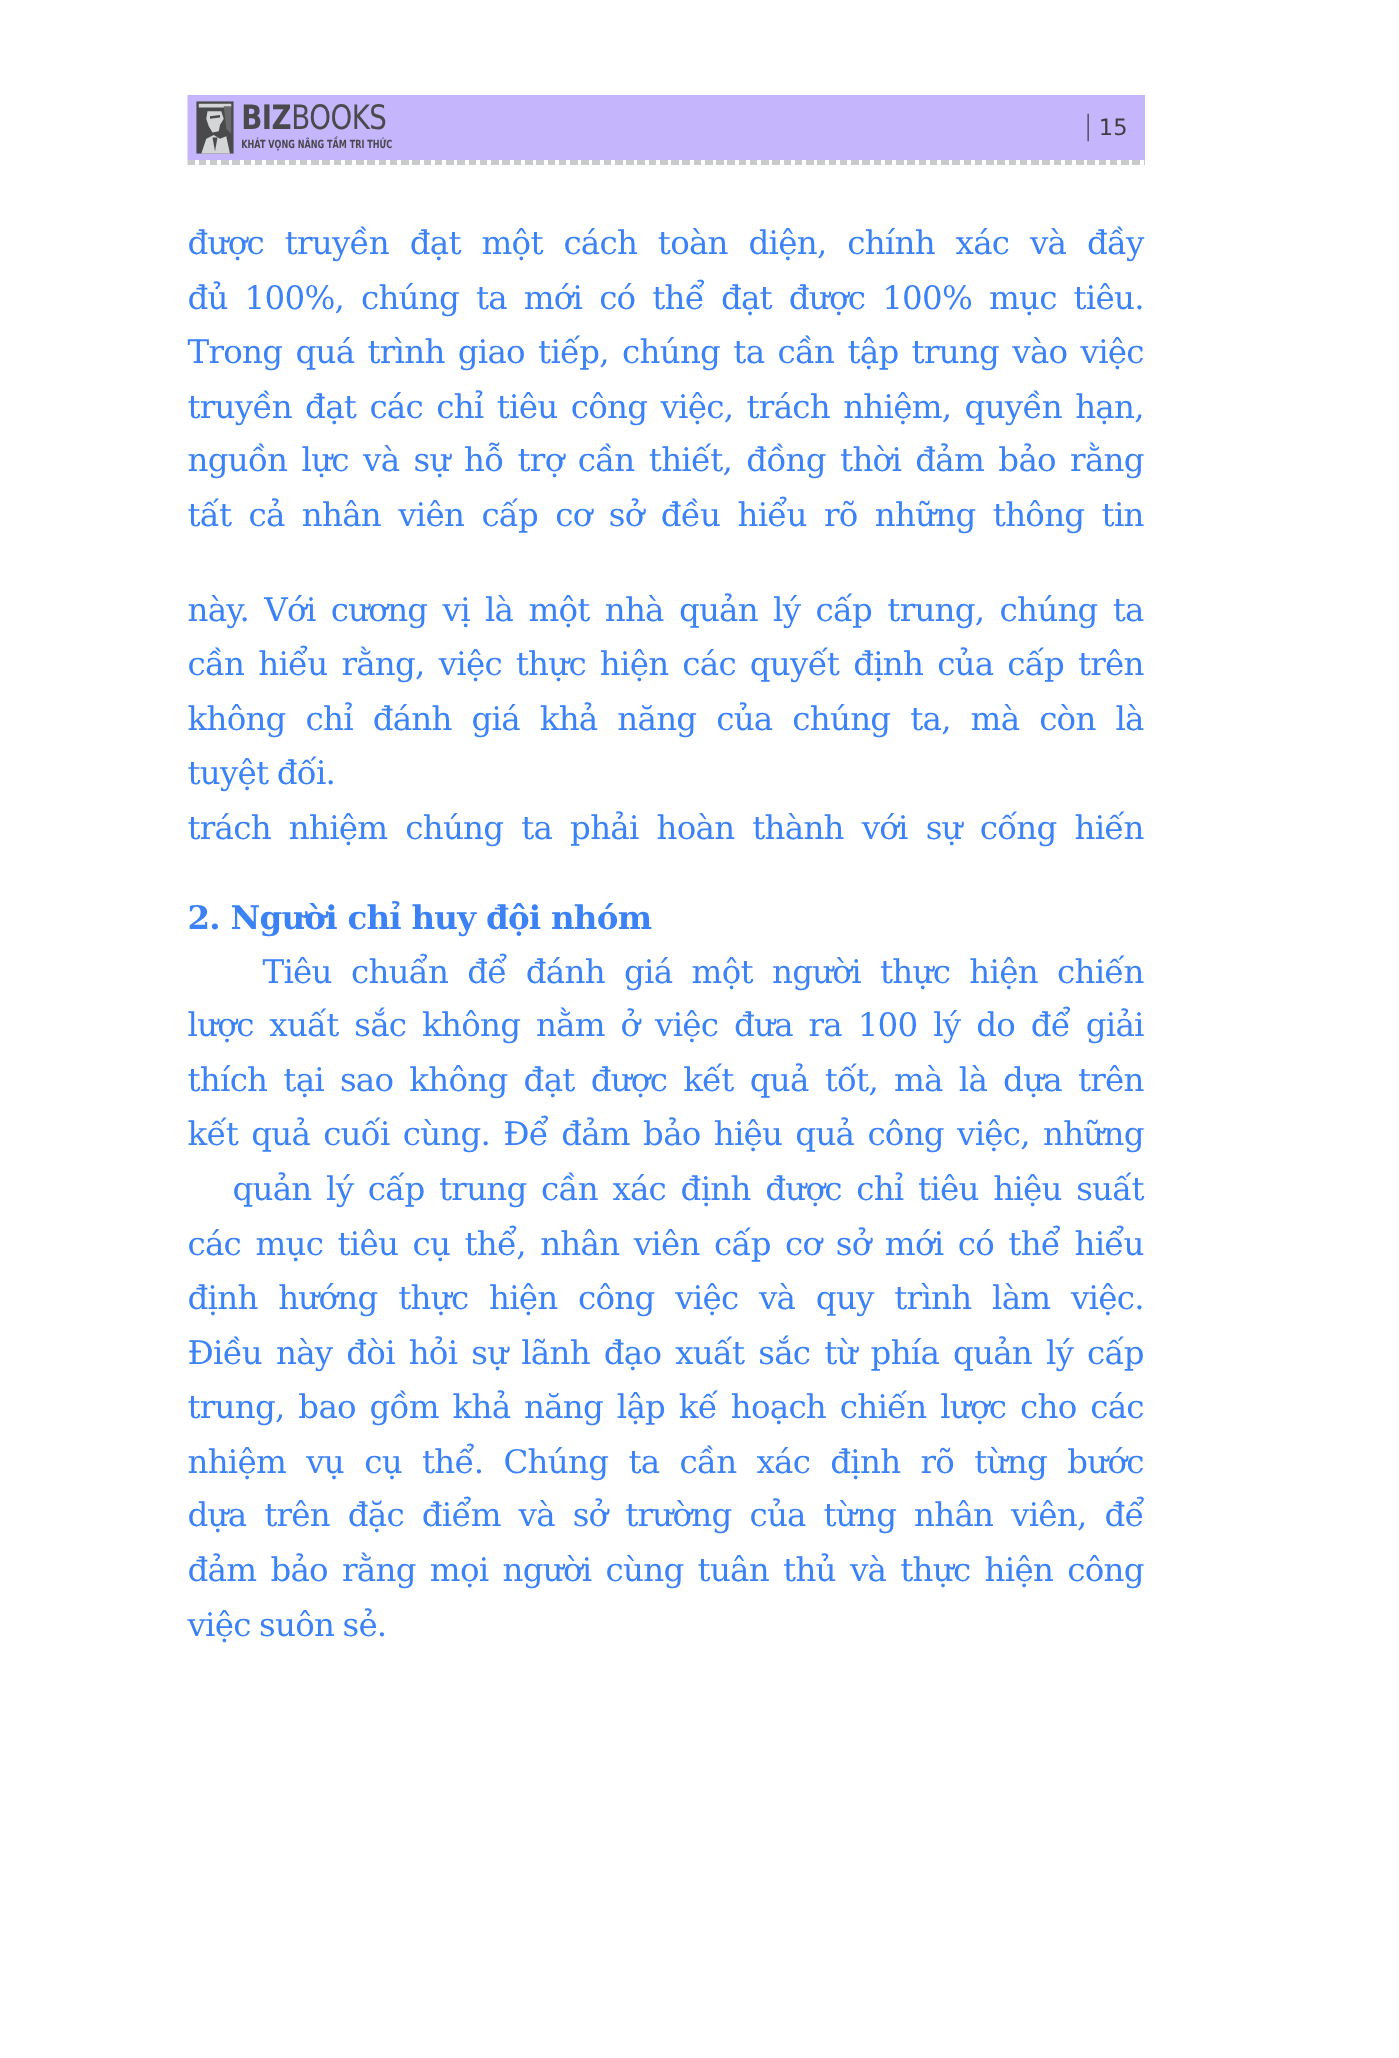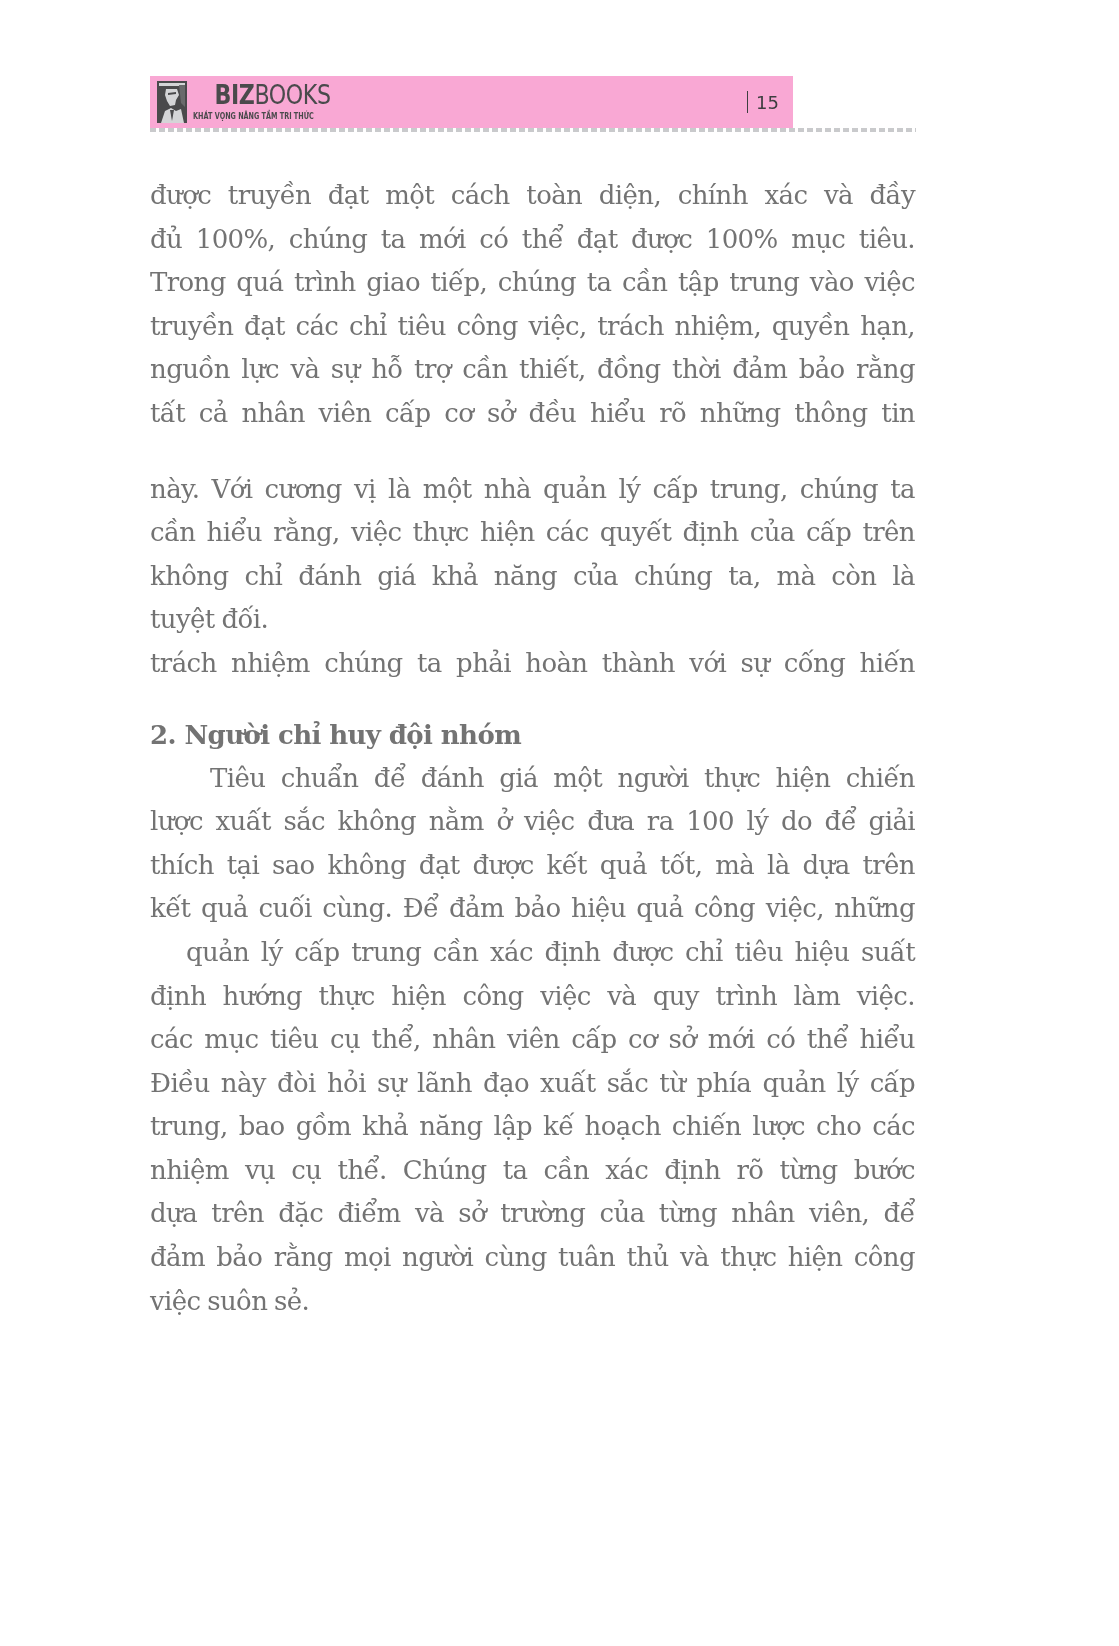--- a/index.html
+++ b/index.html
@@ -1,20 +1,19 @@
 <!DOCTYPE html>
 <html><head>
 <meta charset="utf-8">
 <style>
   html, body { margin: 0; padding: 0; background: #ffffff; }
   body { width: 1119px; height: 1646px; position: relative; overflow: hidden; }
   .header {
-    position: absolute; left: 150px; top: 76px; width: 643px; height: 52px;
-    background: #f9a8d4;
-    text-align: right;
+    position: absolute; left: 150px; top: 76px; width: 766px; height: 52px;
+    background: #c4b5fd;
   }
   .header-dash {
     position: absolute; left: 150px; top: 128px; width: 766px; height: 4px;
     background-image: repeating-linear-gradient(90deg, #c9cacc 0 6px, #ffffff 6px 9px);
   }
   .logo { position: absolute; left: 7px; top: 5px; height: 44px; display: flex; align-items: flex-start; }
   .logo-mark { width: 30px; height: 42px; }
   .logo-text { margin-left: 6px; display: flex; flex-direction: column; }
   .logo-name {
     font-family: "DejaVu Sans", sans-serif; font-size: 27px; line-height: 28px;
@@ -28,21 +27,21 @@
     color: #4a4a4c; transform: scaleX(0.72); transform-origin: left top; white-space: nowrap; margin-top: 2px;
   }
   .page-num {
     position: absolute; right: 14px; top: 15px; display: flex; align-items: center;
     font-family: "DejaVu Sans", sans-serif; font-size: 18px; color: #3e3e40;
   }
   .page-num .bar { width: 1.5px; height: 22px; background: #3e3e40; margin-right: 8px; }
 
   .content {
     position: absolute; left: 150px; top: 174px; width: 765px;
-    font-family: "DejaVu Serif", serif; font-size: 26px; color: #737373;
+    font-family: "DejaVu Serif", serif; font-size: 26px; color: #3b82f6;
   }
   .line {
     height: 43.6px; line-height: 43.6px; text-align: justify; text-align-last: justify;
     white-space: nowrap; letter-spacing: -0.6px; word-spacing: -1px;
   }
   .line.last { text-align-last: left; }
   .line.indent { padding-left: 60px; }
   .heading {
     margin-top: 27px; height: 44px; line-height: 44px; font-weight: 700; font-size: 26px;
     letter-spacing: -0.6px; margin-bottom: 0;
@@ -91,22 +90,22 @@
   </div>
 
   <div class="heading">2. Người chỉ huy đội nhóm</div>
 
   <div class="para2">
     <div class="line indent" style="white-space: normal;">Tiêu chuẩn để đánh giá một người thực hiện chiến</div>
     <div class="line" style="white-space: normal;">lược xuất sắc không nằm ở việc đưa ra 100 lý do để giải</div>
     <div class="line" style="white-space: normal;">thích tại sao không đạt được kết quả tốt, mà là dựa trên</div>
     <div class="line" style="white-space: normal;">kết quả cuối cùng. Để đảm bảo hiệu quả công việc, những</div>
     <div class="line" style="white-space: normal; margin-left: 36px;">quản lý cấp trung cần xác định được chỉ tiêu hiệu suất</div>
+    <div class="line" style="white-space: normal;">các mục tiêu cụ thể, nhân viên cấp cơ sở mới có thể hiểu</div>
     <div class="line" style="white-space: normal;">định hướng thực hiện công việc và quy trình làm việc.</div>
-    <div class="line" style="white-space: normal;">các mục tiêu cụ thể, nhân viên cấp cơ sở mới có thể hiểu</div>
     <div class="line" style="white-space: normal;">Điều này đòi hỏi sự lãnh đạo xuất sắc từ phía quản lý cấp</div>
     <div class="line" style="white-space: normal;">trung, bao gồm khả năng lập kế hoạch chiến lược cho các</div>
     <div class="line" style="white-space: normal;">nhiệm vụ cụ thể. Chúng ta cần xác định rõ từng bước</div>
     <div class="line" style="white-space: normal;">dựa trên đặc điểm và sở trường của từng nhân viên, để</div>
     <div class="line" style="white-space: normal;">đảm bảo rằng mọi người cùng tuân thủ và thực hiện công</div>
     <div class="line last" style="white-space: normal;">việc suôn sẻ.</div>
   </div>
 </div>
 
 </body></html>

